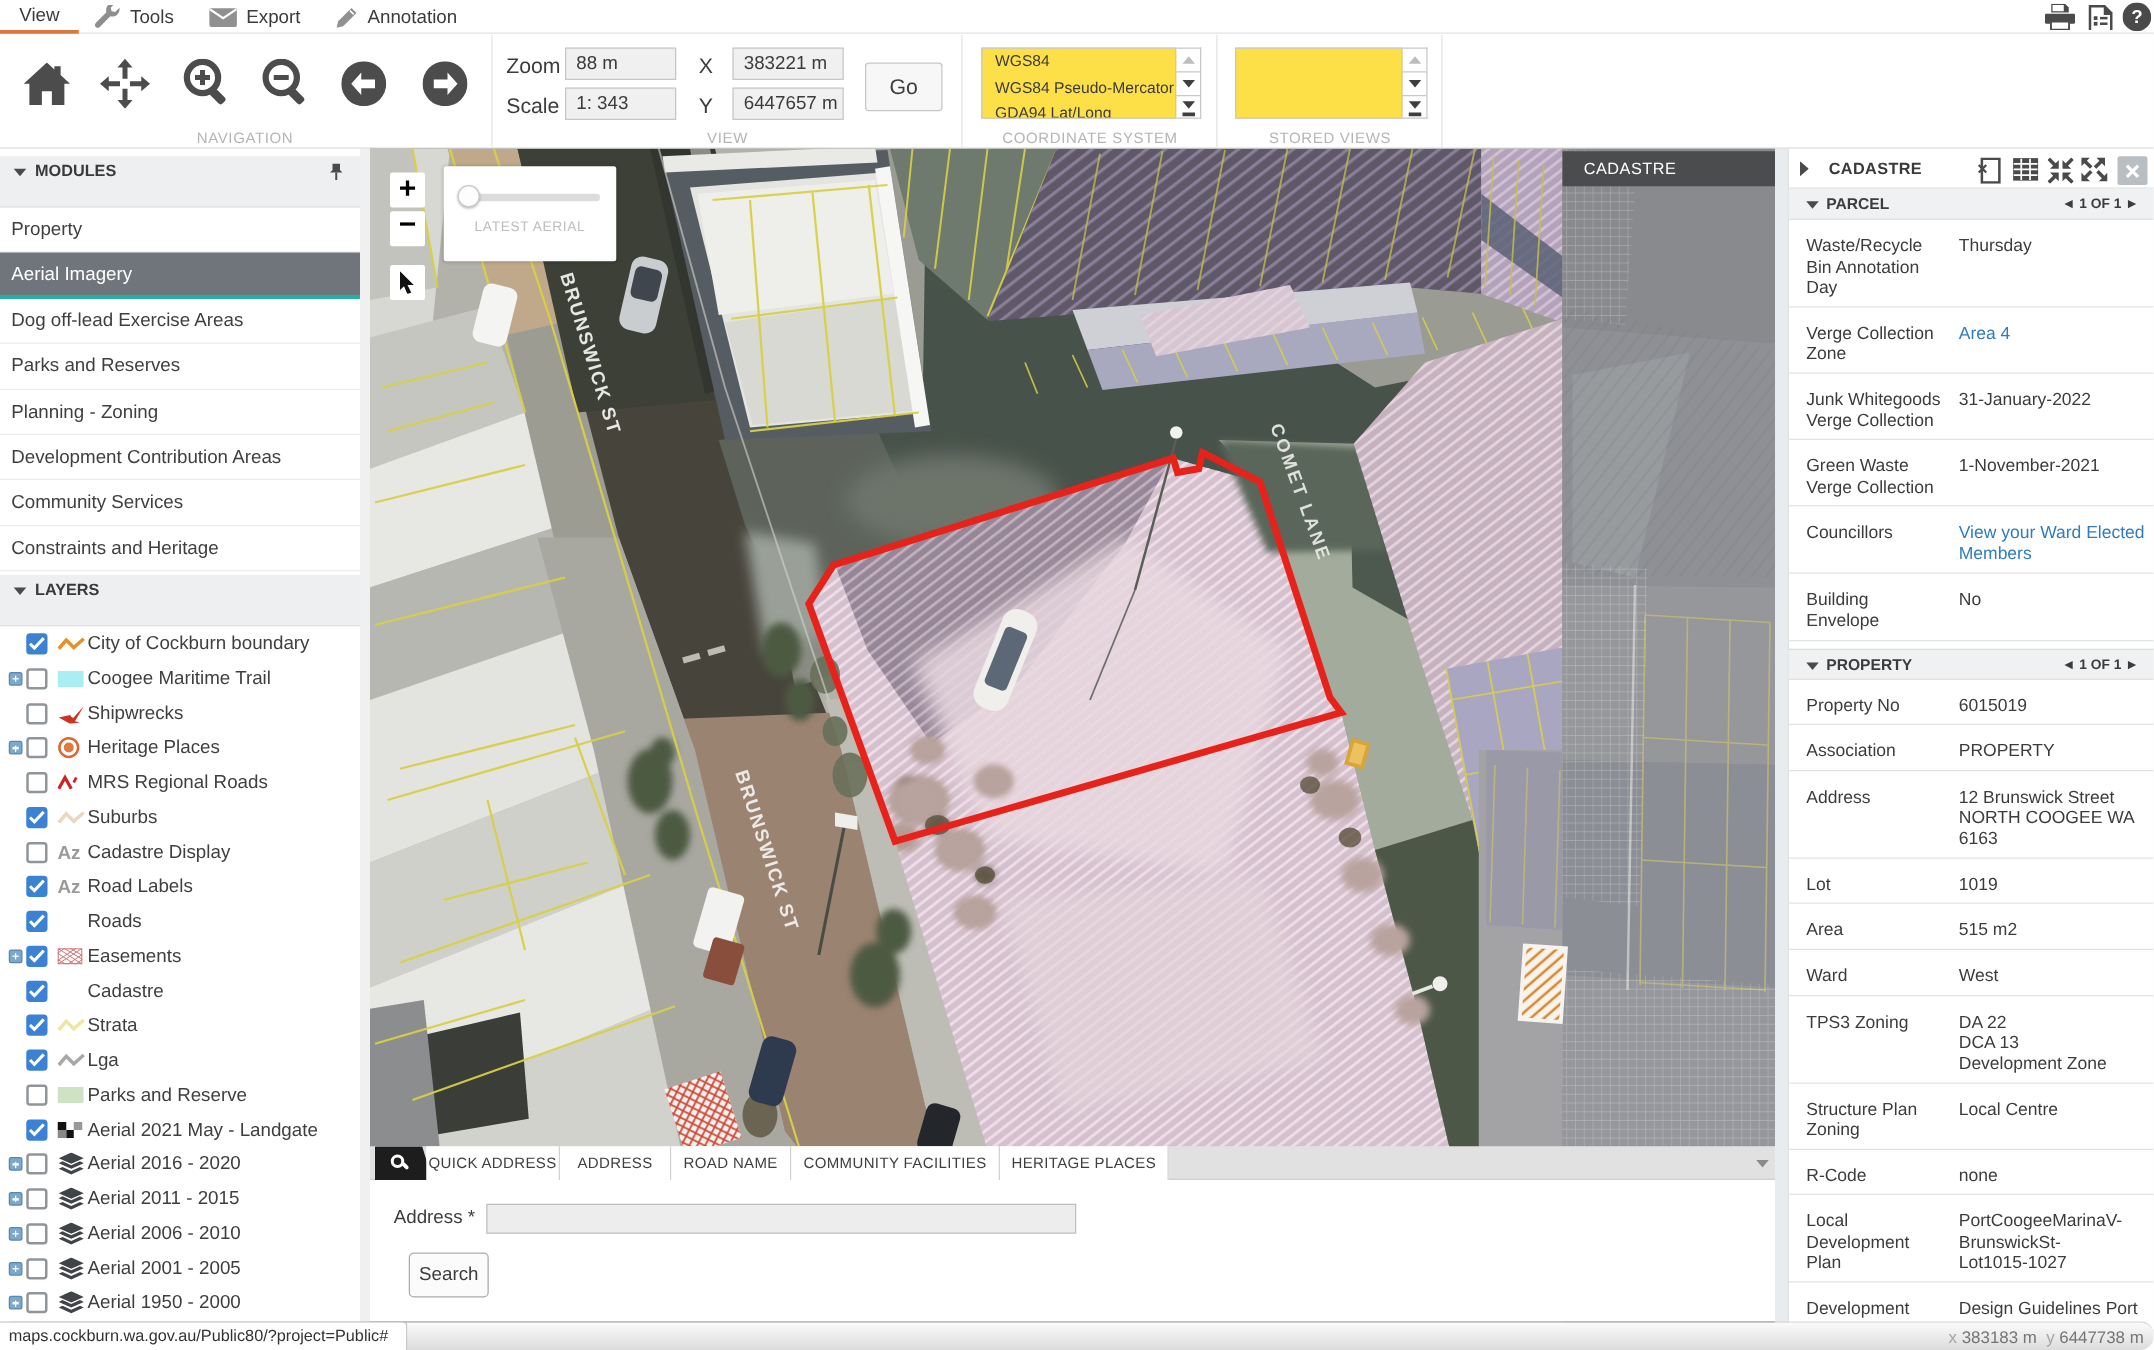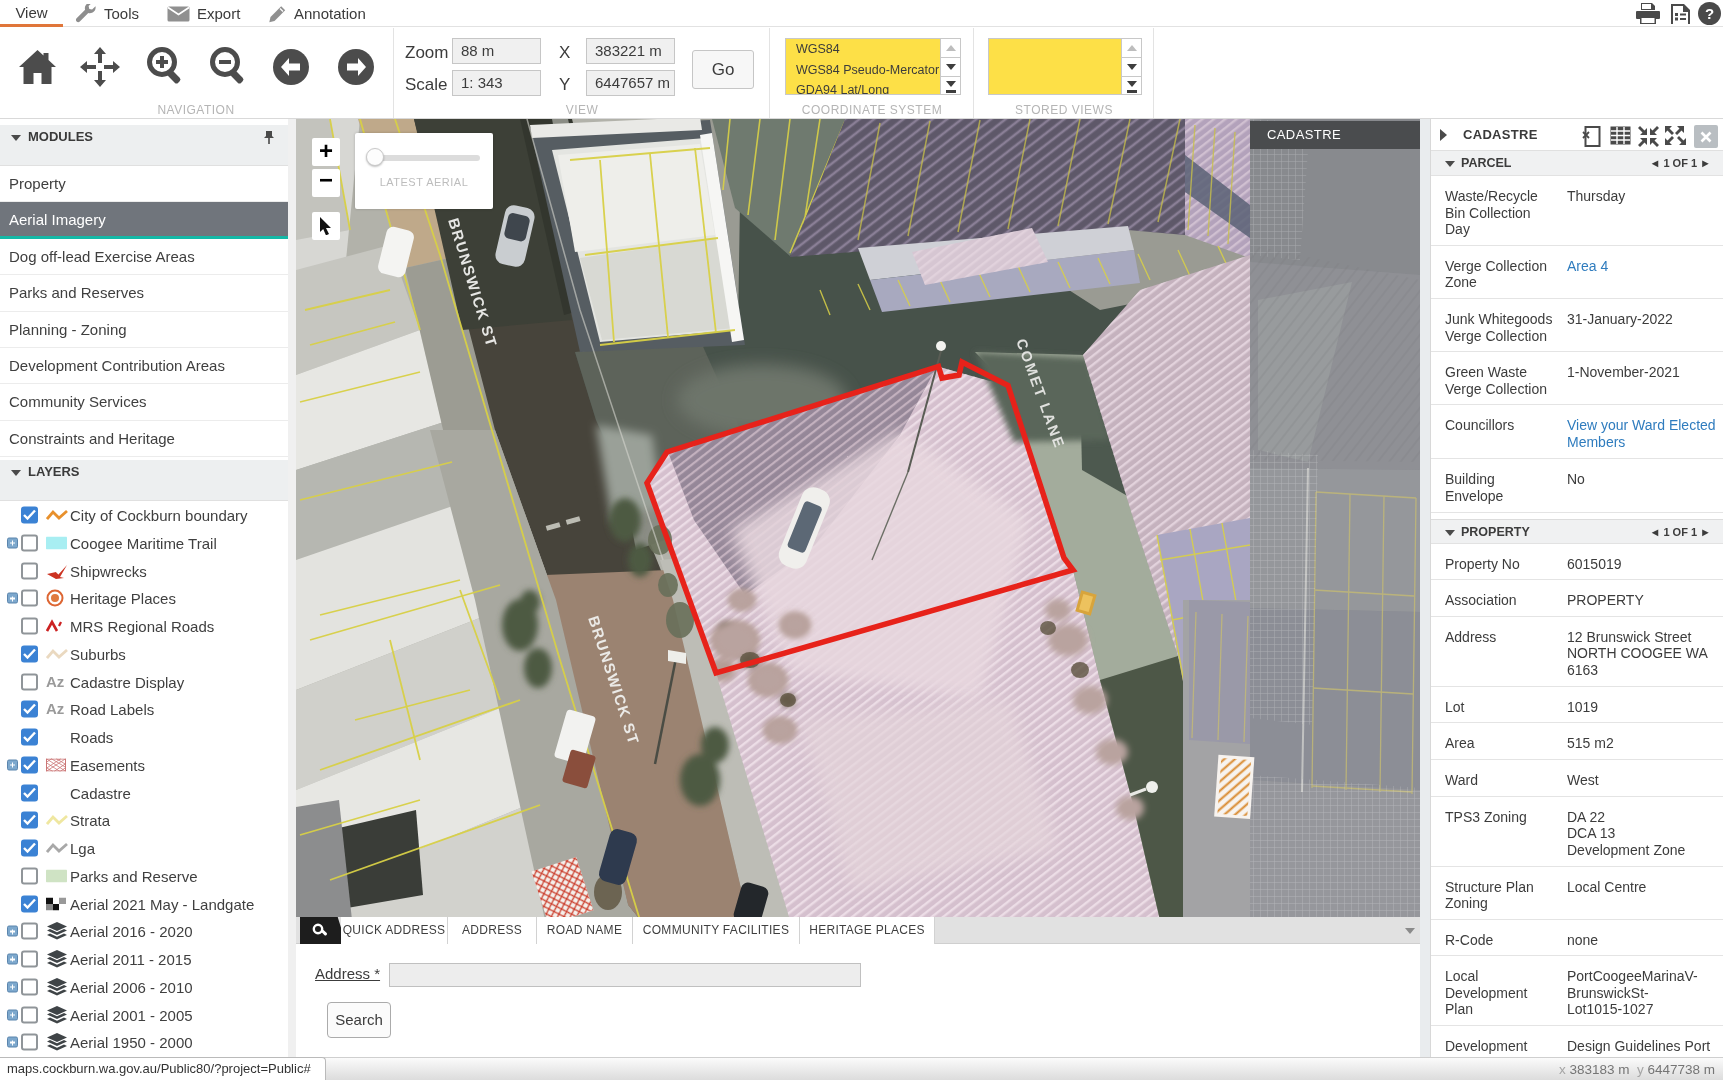--- a/index.html
+++ b/index.html
@@ -58,40 +58,40 @@
 #slidertrack { position:absolute; left:13px; top:22px; width:112px; height:6px; background:#dcdcdc; border-radius:3px; }
 #sliderknob { position:absolute; left:-2px; top:-7px; width:18px; height:18px; background:#fdfdfd; border:1px solid #c9c9c9; border-radius:50%; box-shadow:0 1px 2px rgba(0,0,0,0.25); }
 #sliderlabel { position:absolute; left:0; top:43px; width:138px; text-align:center; font-size:11px; color:#bdbdbd; letter-spacing:0.5px; }
 
 
 #bpanel { position:absolute; left:296px; top:917px; width:1124px; height:140px; }
 #btabs { position:relative; height:27px; background:#e1e1e1; border-bottom:1px solid #cfcfcf; }
 .btab { position:absolute; top:0; height:27px; background:#fff; border-right:1px solid #d2d2d2; font-size:12px; color:#3f3f3f; text-align:center; line-height:27px; letter-spacing:0.3px; }
 #bsearchtab { position:absolute; left:4px; top:0; width:46px; height:27px; background:#1d1d1d; clip-path:polygon(0 0,82% 0,100% 100%,0 100%); }
 #bcontent { height:113px; background:#fff; }
-#addrlabel { position:absolute; left:19px; top:48px; font-size:15px; color:#3c3c3c;text-decoration:underline; }
+#addrlabel { position:absolute; left:19px; top:48px; font-size:15px; color:#3c3c3c; }
 #addrinput { position:absolute; left:93px; top:46px; width:472px; height:24px; background:#ededed; border:1px solid #c0c0c0; }
 #searchbtn { position:absolute; left:31px; top:85px; width:64px; height:36px; background:#fbfbfb; border:1px solid #ababab; border-radius:4px; font-size:15px; color:#3c3c3c; text-align:center; line-height:34px; }
 #bcaret { position:absolute; left:1109px; top:11px; width:0; height:0; border-left:5px solid transparent; border-right:5px solid transparent; border-top:6px solid #8a8a8a; }
 
 
 #rpanel { position:absolute; left:1430px; top:119px; width:293px; height:961px; background:#fff; border-left:1px solid #d8d8d8; }
 #rphead { position:relative; height:32px; border-bottom:1px solid #e0e0e0; }
 #rptitle { position:absolute; left:32px; top:8px; font-size:13px; font-weight:bold; color:#3a3a3a; letter-spacing:0.3px; }
 .sechead { position:relative; height:25px; background:#f0f1f2; border-bottom:1px solid #e2e2e2; font-size:12.5px; font-weight:bold; color:#3c3c3c; line-height:24px; }
 .sechead .arrow { position:absolute; left:14px; top:10px; width:0; height:0; border-left:5px solid transparent; border-right:5px solid transparent; border-top:6px solid #4a4a4a; }
 .sechead .txt { position:absolute; left:30px; }
 .sechead .pager { position:absolute; right:12px; top:0; font-size:11px; font-weight:bold; color:#3c3c3c; }
 .prow { position:relative; border-bottom:1px solid #e4e4e4; padding:12px 0 7px 14px; font-size:14px; color:#3c3c3c; line-height:16.6px; }
 .prow .val { position:absolute; left:136px; top:12px; line-height:16.6px; width:162px; }
 .prow a { color:#2f7cbe; text-decoration:none; }
 .plabel { width:110px; }
 
 
-#statusbar { position:absolute; left:0; top:1057px; width:1723px; height:23px; background:linear-gradient(#fbfbfb,#dcdcdc); border-top:1px solid #cfcfcf; }
+#statusbar { position:absolute; left:0; top:1057px; width:1723px; height:23px; background:linear-gradient(#fbfbfb,#dcdcdc); border-top:1px solid #cfcfcf;border-radius:11px; }
 #urlbox { position:absolute; left:0; top:-1px; width:326px; height:24px; background:#fff; border:1px solid #bababa; border-left:none; border-bottom:none; border-top-right-radius:4px; font-size:13px; color:#333; line-height:22px; padding-left:7px; }
 #coords { position:absolute; right:8px; top:0; height:23px; line-height:23px; font-size:13.5px; color:#757575; }
 #coords .xy { color:#a5a5a5; }
 </style>
 </head>
 <body>
 <div id="app">
 
 <div id="menubar">
   <div class="mtab" id="viewtab">View</div>
@@ -791,21 +791,21 @@
             <path d="M1.5 1.5l9 9M10.5 1.5l-9 9" stroke="#fff" stroke-width="2.6"></path>
           </svg>
         </div>
   </div>
   <div class="sechead">
         <div class="arrow"></div>
         <div class="txt">PARCEL</div>
         <div class="pager">◄ 1 OF 1 ►</div>
       </div>
   <div class="prow">
-        <div class="plabel">Waste/Recycle Bin Collection Day</div>
+        <div class="plabel">Waste/Recycle Bin Annotation Day</div>
         <div class="val">Thursday</div>
       </div>
   <div class="prow">
         <div class="plabel">Verge Collection Zone</div>
         <div class="val"><a>Area 4</a></div>
       </div>
   <div class="prow">
         <div class="plabel">Junk Whitegoods Verge Collection</div>
         <div class="val">31-January-2022</div>
       </div>

